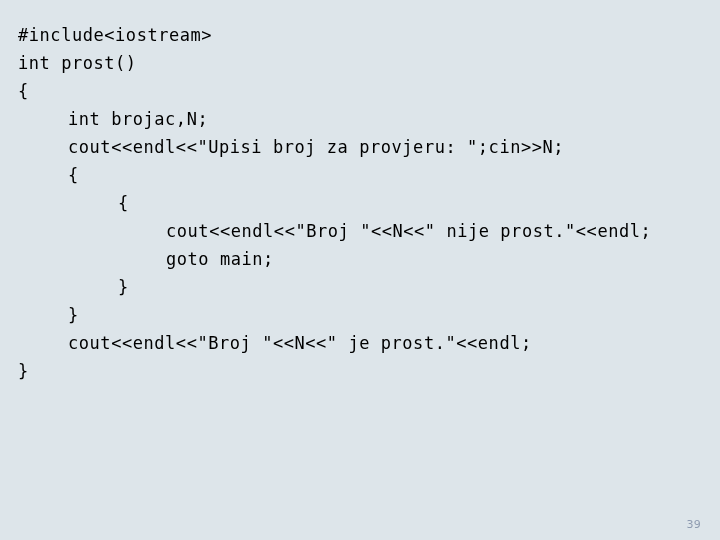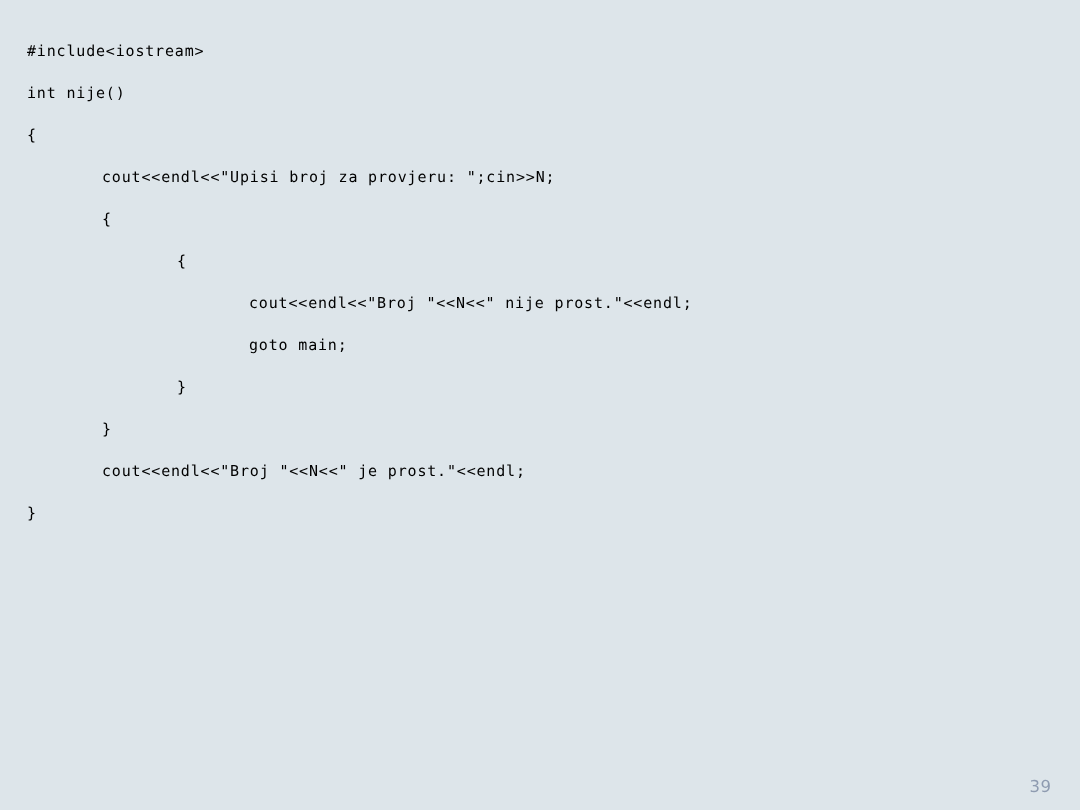--- a/index.html
+++ b/index.html
@@ -23,21 +23,21 @@
     background: #dde5ea;
   }
   #code-block {
     position: absolute;
     left: 18px;
     top: 21px;
     width: 690px;
   }
   .code-line {
     font-family: "DejaVu Sans Mono", monospace;
-    font-size: 10px;
+    font-size: 17px;
     line-height: 28px;
     height: 28px;
     color: #000000;
     white-space: pre;
     letter-spacing: 0.55px;
     font-weight: 400;
   }
   .ind-0 { padding-left: 0px; }
   .ind-1 { padding-left: 50px; }
   .ind-2 { padding-left: 100px; }
@@ -52,22 +52,23 @@
     letter-spacing: 0.3px;
   }
 </style>
 </head>
 <body>
 
 <div id="slide">
 
   <div id="code-block">
       <div class="code-line ind-0">#include&lt;iostream&gt;</div>
-      <div class="code-line ind-0">int nije()</div>
+      <div class="code-line ind-0">int prost()</div>
       <div class="code-line ind-0">{</div>
+      <div class="code-line ind-1">int brojac,N;</div>
       <div class="code-line ind-1">cout&lt;&lt;endl&lt;&lt;"Upisi broj za provjeru: ";cin&gt;&gt;N;</div>
       <div class="code-line ind-1">{</div>
       <div class="code-line ind-2">{</div>
       <div class="code-line ind-3">cout&lt;&lt;endl&lt;&lt;"Broj "&lt;&lt;N&lt;&lt;" nije prost."&lt;&lt;endl;</div>
       <div class="code-line ind-3">goto main;</div>
       <div class="code-line ind-2">}</div>
       <div class="code-line ind-1">}</div>
       <div class="code-line ind-1">cout&lt;&lt;endl&lt;&lt;"Broj "&lt;&lt;N&lt;&lt;" je prost."&lt;&lt;endl;</div>
       <div class="code-line ind-0">}</div>
     </div>

